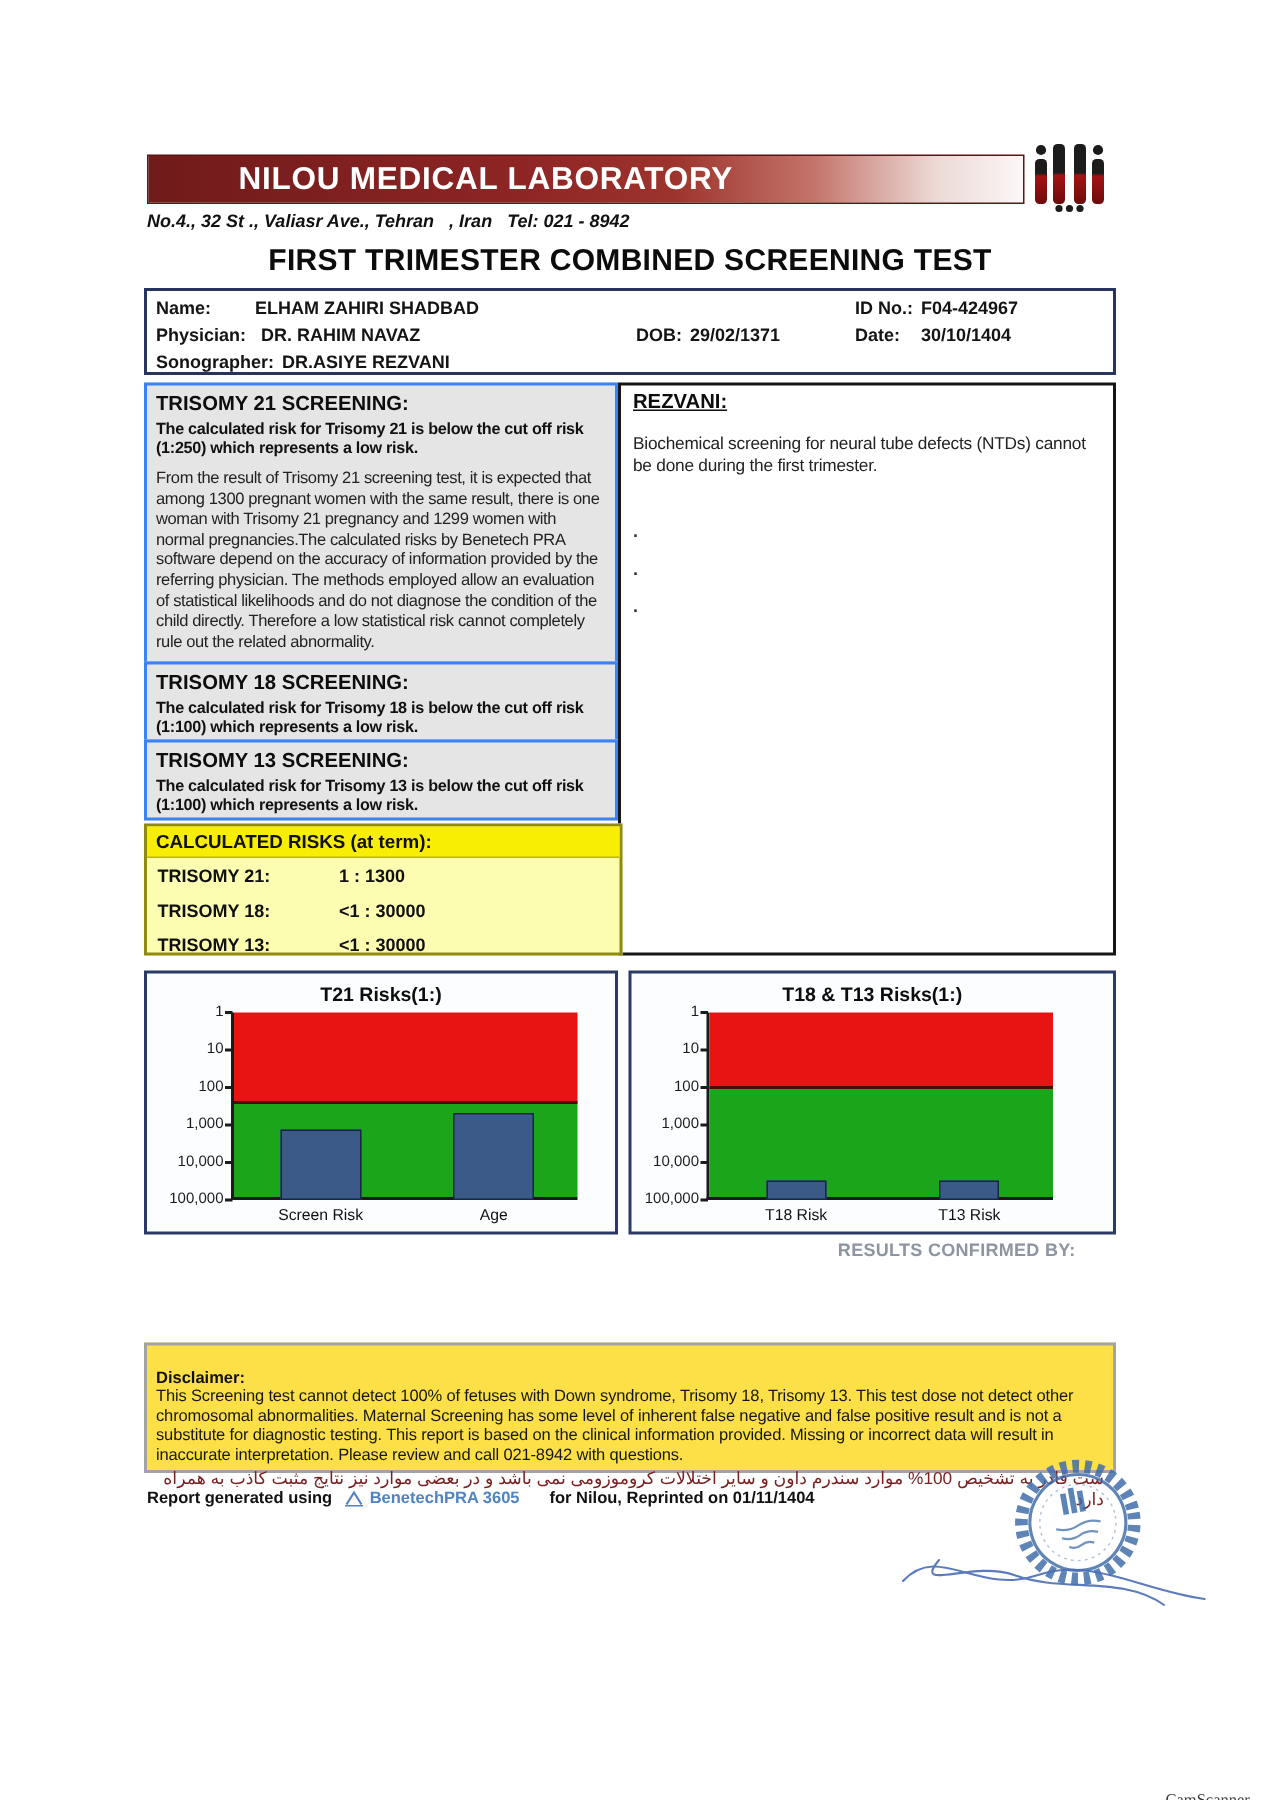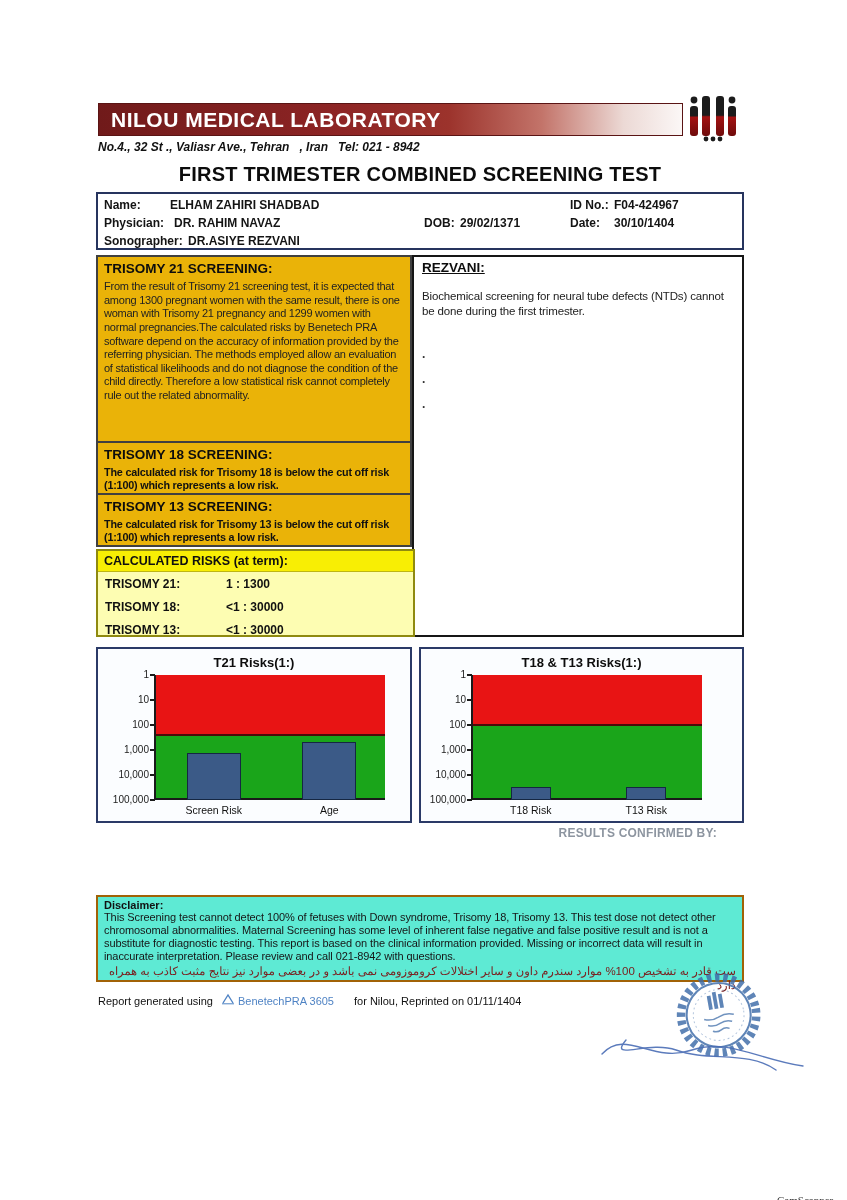--- a/index.html
+++ b/index.html
@@ -4,30 +4,30 @@
 <style>
   html,body{margin:0;padding:0;background:#ffffff;}
   .page{position:relative;width:847px;height:1200px;background:#ffffff;overflow:hidden;
         font-family:"Liberation Sans", sans-serif;color:#1a1a1a;}
   .abs{position:absolute;}
 
   
   .banner{left:98px;top:103px;width:585px;height:33px;
     background:linear-gradient(90deg,#701a1a 0%,#8e2525 42%,#9c332c 60%,#c3746a 76%,#ecd9d5 90%,#fbf7f6 100%);
     border:1px solid #5a1414;display:flex;align-items:center;box-sizing:border-box;}
-  .banner-text{color:#fff;font-weight:bold;font-size:21px;letter-spacing:.5px;padding-left:12px;white-space:pre;}
+  .banner-text{color:#fff;font-weight:bold;font-size:21px;letter-spacing:.5px;padding-left:12px;white-space:pre;margin-left:48px;}
   .address{left:98px;top:140px;font-size:12px;font-weight:bold;font-style:italic;white-space:pre;color:#111;}
   .report-title{left:96px;top:163px;width:648px;text-align:center;font-size:20px;font-weight:bold;letter-spacing:.2px;color:#0c0c0c;}
 
   
   .patient-box{left:96px;top:192px;width:648px;height:58px;border:2px solid #26345e;box-sizing:border-box;background:#fff;}
   .patient-box span{position:absolute;font-size:12px;font-weight:bold;white-space:nowrap;color:#141414;}
 
   
-  .secbox{left:96px;width:316px;border:2px solid #404040;box-sizing:border-box;background:#eab308;padding:3px 6px 0 6px;}
+  .secbox{left:96px;width:316px;border:2px solid #3b82f6;box-sizing:border-box;background:#e5e5e5;padding:3px 6px 0 6px;}
   .sec-heading{font-size:13.5px;font-weight:bold;margin:1px 0 4px 0;color:#0d0d0d;}
   .sec-summary{font-size:10.8px;font-weight:bold;line-height:1.25;letter-spacing:-.2px;margin-bottom:6px;color:#111;}
   .sec-detail{font-size:11px;line-height:1.24;letter-spacing:-.25px;color:#222;}
 
   .comments-box{left:412px;top:255px;width:332px;height:382px;border:2px solid #161616;box-sizing:border-box;background:#fff;padding:3px 8px;}
   .comments-heading{font-size:13.5px;font-weight:bold;text-decoration:underline;margin-bottom:14px;color:#0d0d0d;}
   .comments-text{font-size:11.5px;line-height:1.3;letter-spacing:-.15px;color:#222;}
   .comment-dot{font-size:12px;font-weight:bold;height:25px;color:#333;}
 
   
@@ -47,27 +47,27 @@
   .cbar{position:absolute;border:1px solid #152742;box-sizing:border-box;}
   .ytl{position:absolute;right:100%;margin-right:7px;width:58px;text-align:right;font-size:10px;line-height:12px;color:#1c1c1c;white-space:nowrap;}
   .ytm{position:absolute;left:-6px;width:5px;height:2px;background:#1c1c1c;}
   .xtl{position:absolute;width:100px;text-align:center;font-size:10.5px;color:#111;}
 
   .results-confirmed{right:130px;top:826px;font-size:12px;font-weight:bold;color:#8d95a0;letter-spacing:.2px;}
 
   
   .disc-header{left:96px;top:877px;width:648px;height:20px;border:2px solid #121212;box-sizing:border-box;
     font-size:13px;font-weight:bold;display:flex;align-items:center;padding-left:6px;background:#fff;color:#0d0d0d;}
-  .disc-body{left:96px;top:895px;width:648px;height:87px;border:2px solid #a16207;box-sizing:border-box;background:#5eead4;padding:2px 6px;}
+  .disc-body{left:96px;top:895px;width:648px;height:87px;border:2px solid #a3a3a3;box-sizing:border-box;background:#fde047;padding:16px 6px;}
   .disc-sub{font-size:11px;font-weight:bold;color:#111;}
   .disc-text{font-size:11px;line-height:1.18;letter-spacing:-.1px;color:#161616;}
   .persian{direction:rtl;text-align:right;font-family:Liberation Sans, sans-serif;font-size:11.5px;color:#7a2020;margin-top:1px;}
 
   
-  .footer-line{left:98px;top:993px;font-size:11px;font-weight:normal;color:#111;display:flex;align-items:flex-end;}
+  .footer-line{left:98px;top:993px;font-size:11px;font-weight:bold;color:#111;display:flex;align-items:flex-start;}
   .software-name{color:#4f83c4;margin-left:3px;}
   .footer-suffix{margin-left:20px;}
   .benetech-icon{margin-left:8px;display:inline-block;}
 
   .stamp{left:672px;top:968px;transform:rotate(-10deg);opacity:.92;}
   .signature{left:596px;top:1018px;}
 
   
   .cs-mark{left:744px;top:1171px;display:flex;align-items:center;}
   .cs-logo{width:28px;height:14px;background:#2e3138;border-radius:3px;border-bottom:3px solid #1fc0ad;
@@ -124,20 +124,21 @@
     <span style="left:326px;top:22px;">DOB:</span>
     <span style="left:362px;top:22px;">29/02/1371</span>
     <span style="left:472px;top:22px;">Date:</span>
     <span style="left:516px;top:22px;">30/10/1404</span>
     <span style="left:6px;top:40px;">Sonographer:</span>
     <span style="left:90px;top:40px;">DR.ASIYE REZVANI</span>
   </div>
 
   <div class="abs secbox" style="top:255px;height:188px;">
     <div class="sec-heading">TRISOMY 21 SCREENING:</div>
+    <div class="sec-summary">The calculated risk for Trisomy 21 is below the cut off risk (1:250) which represents a low risk.</div>
     <div class="sec-detail">From the result of Trisomy 21 screening test, it is expected that among 1300 pregnant women with the same result, there is one woman with Trisomy 21 pregnancy and 1299 women with normal pregnancies.The calculated risks by Benetech PRA software depend on the accuracy of information provided by the referring physician. The methods employed allow an evaluation of statistical likelihoods and do not diagnose the condition of the child directly. Therefore a low statistical risk cannot completely rule out the related abnormality.</div>
   </div>
 
   <div class="abs secbox" style="top:441px;height:54px;">
     <div class="sec-heading">TRISOMY 18 SCREENING:</div>
     <div class="sec-summary">The calculated risk for Trisomy 18 is below the cut off risk (1:100) which represents a low risk.</div>
   </div>
 
   <div class="abs secbox" style="top:493px;height:54px;">
     <div class="sec-heading">TRISOMY 13 SCREENING:</div>

